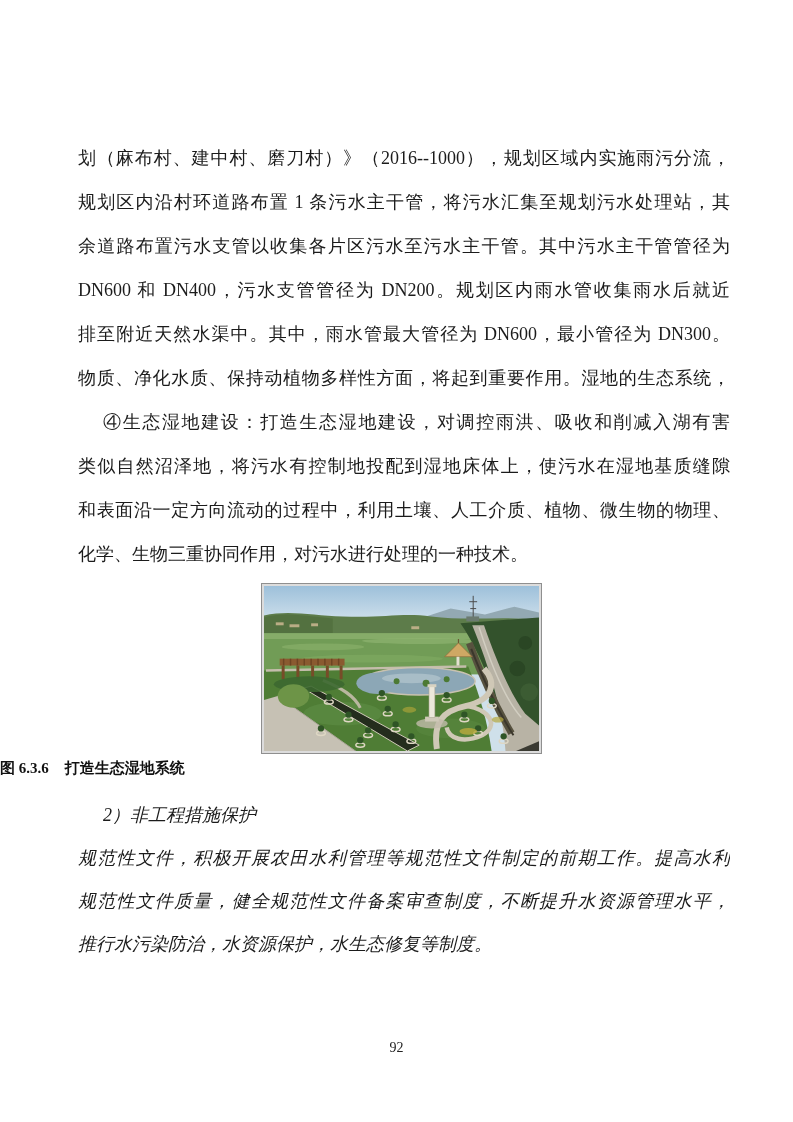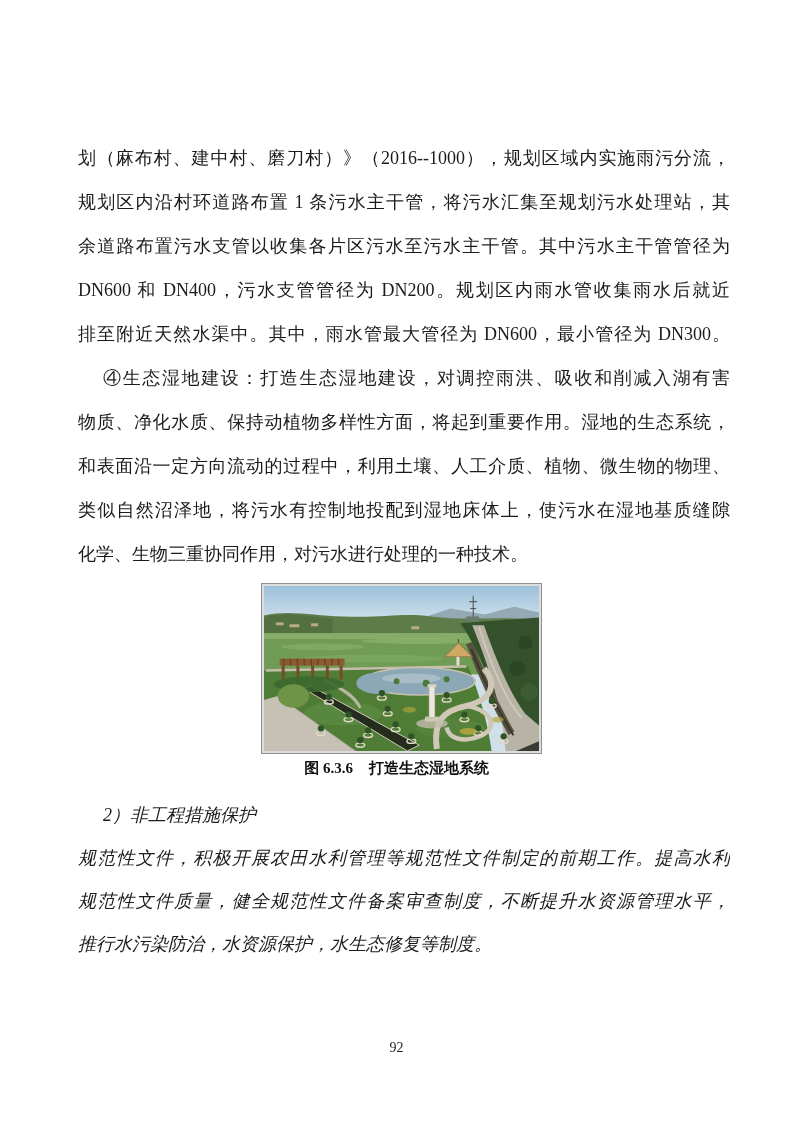--- a/index.html
+++ b/index.html
@@ -20,43 +20,43 @@
   .line.lastline { text-align-last:left; }
   .line.indent { padding-left:25px; }
   .figure-wrap { position:absolute; left:261px; top:583px; width:281px; }
   .photo-frame {
     width:275px; height:165px; border:1px solid #8f8f8f;
     padding:2px; background:#dcdcdc;
   }
   .photo-frame svg { display:block; width:275px; height:165px; background:#cfe0ea; }
   .caption {
     position:absolute; left:0; top:758px; width:793px; height:20px; line-height:20px;
-    text-align:center; font-weight:bold; font-size:15px; color:#111;
+    text-align:left; font-weight:bold; font-size:15px; color:#111;
   }
   .caption .cap-label { margin-right:16px; }
   .pageno {
     position:absolute; left:0; top:1038px; width:793px; height:20px; line-height:20px;
     text-align:center; font-size:14px; color:#222;
   }
 </style>
 </head>
 <body>
 
 <div class="sheet">
 
   <div class="tb tb1">
     <div class="line">划（麻布村、建中村、磨刀村）》（2016--1000），规划区域内实施雨污分流，</div>
     <div class="line">规划区内沿村环道路布置 1 条污水主干管，将污水汇集至规划污水处理站，其</div>
     <div class="line">余道路布置污水支管以收集各片区污水至污水主干管。其中污水主干管管径为</div>
     <div class="line">DN600 和 DN400，污水支管管径为 DN200。规划区内雨水管收集雨水后就近</div>
     <div class="line">排至附近天然水渠中。其中，雨水管最大管径为 DN600，最小管径为 DN300。</div>
+    <div class="line">物质、净化水质、保持动植物多样性方面，将起到重要作用。湿地的生态系统，</div>
     <div class="line indent">④生态湿地建设：打造生态湿地建设，对调控雨洪、吸收和削减入湖有害</div>
-    <div class="line">物质、净化水质、保持动植物多样性方面，将起到重要作用。湿地的生态系统，</div>
+    <div class="line">类似自然沼泽地，将污水有控制地投配到湿地床体上，使污水在湿地基质缝隙</div>
     <div class="line">和表面沿一定方向流动的过程中，利用土壤、人工介质、植物、微生物的物理、</div>
-    <div class="line">类似自然沼泽地，将污水有控制地投配到湿地床体上，使污水在湿地基质缝隙</div>
     <div class="line lastline">化学、生物三重协同作用，对污水进行处理的一种技术。</div>
   </div>
 
   <div class="figure-wrap">
     <div class="photo-frame">
       <svg viewBox="0 0 280 168" preserveAspectRatio="none">
         <defs>
           <linearGradient id="skyGrad" x1="0" y1="0" x2="0" y2="1">
             <stop offset="0" stop-color="#9dc0da"></stop>
             <stop offset="1" stop-color="#e6eff4"></stop>

